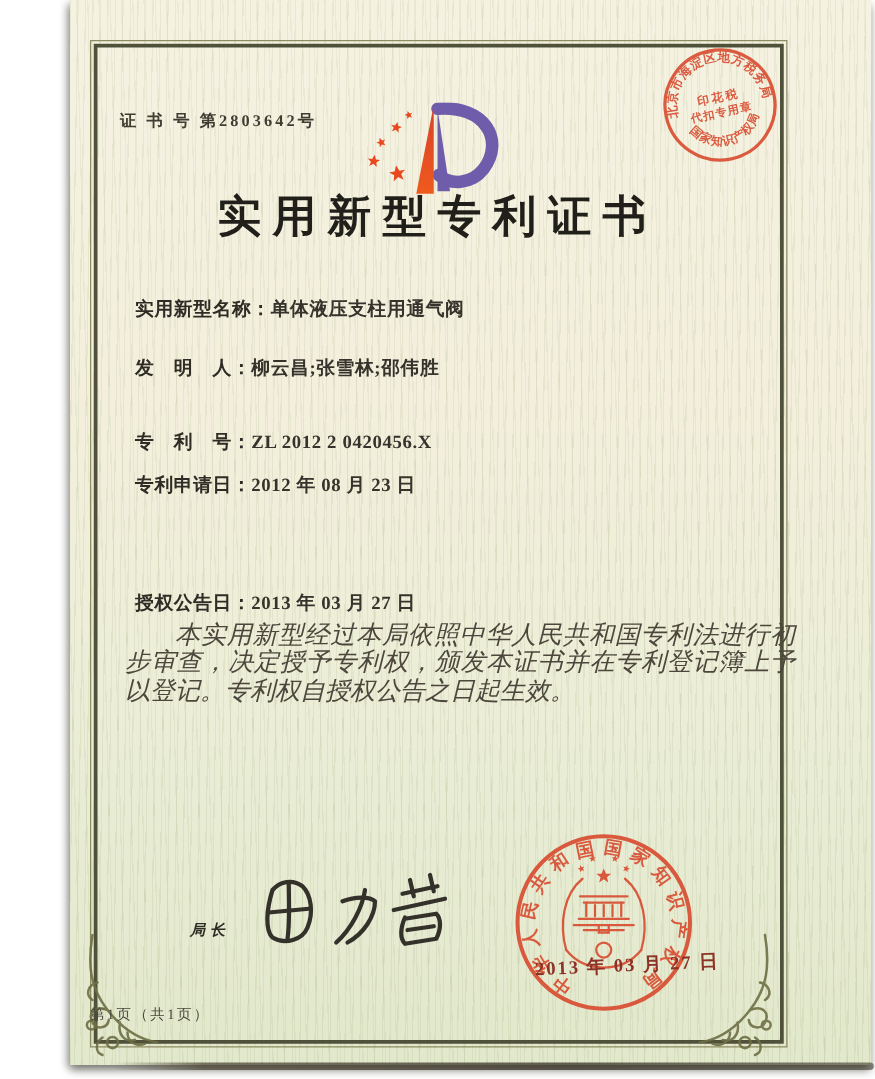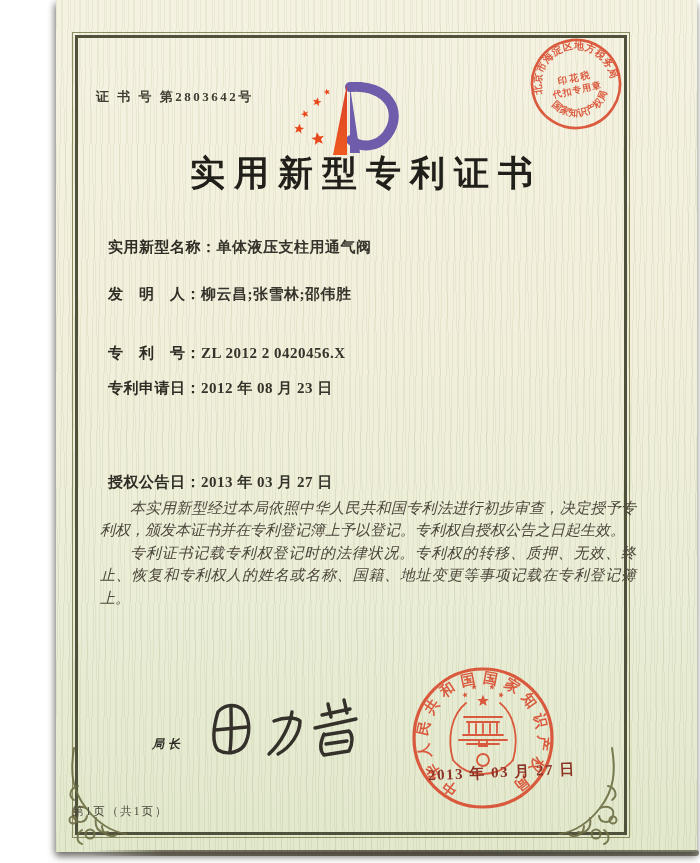--- a/index.html
+++ b/index.html
@@ -39,30 +39,29 @@
   
   .cert-number{
     position:absolute;left:40px;top:62px;z-index:3;
     font-size:13px;letter-spacing:2.5px;color:#3f3c32;font-weight:bold;margin-top:26px;
   }
   .logo{position:absolute;left:234px;top:82px;z-index:3;}
   .title{
     position:absolute;left:16px;top:150px;width:556px;z-index:3;
     text-align:center;font-size:35px;font-weight:bold;color:#211f1a;
     letter-spacing:9px;
-    margin-left:16px;
   }
   .field-row{
     position:absolute;left:52px;z-index:3;white-space:nowrap;
     font-size:15px;font-weight:bold;color:#2e2c25;letter-spacing:0.5px;
   }
   .field-row .value{font-weight:bold;color:#35332b;}
   .body-text{
     position:absolute;left:44px;top:497px;width:536px;z-index:3;
-    font-size:15px;line-height:22.4px;color:#4c463c;
+    font-size:20px;line-height:22.4px;color:#4c463c;
     font-style:italic;text-align:justify;
   }
   .body-text p{margin:0;text-indent:2em;}
   .director{
     position:absolute;left:96px;top:736px;z-index:3;
     font-size:12px;font-weight:bold;color:#2e2c25;letter-spacing:4px;font-style:italic;
   }
   .signature{position:absolute;left:142px;top:690px;z-index:4;}
   .page-footer{
     position:absolute;left:16px;top:804px;width:665px;z-index:3;text-align:left;
@@ -150,21 +149,20 @@
   </div>
   <div class="field-row" style="top:379px;">
     <span class="label">专利申请日：</span><span class="value">2012 年 08 月 23 日</span>
   </div>
   <div class="field-row" style="top:473px;">
     <span class="label">授权公告日：</span><span class="value">2013 年 03 月 27 日</span>
   </div>
 
   <div class="body-text">
     <p>本实用新型经过本局依照中华人民共和国专利法进行初步审查，决定授予专利权，颁发本证书并在专利登记簿上予以登记。专利权自授权公告之日起生效。</p>
-    <p>专利证书记载专利权登记时的法律状况。专利权的转移、质押、无效、终止、恢复和专利权人的姓名或名称、国籍、地址变更等事项记载在专利登记簿上。</p>
   </div>
 
   <div class="director">局长</div>
   <svg class="signature" width="200" height="92" viewBox="0 0 200 92">
     <g fill="none" stroke="#34302a" stroke-width="3.4" stroke-linecap="round" stroke-linejoin="round">
       <path d="M20,22 C15,38 14,54 20,60 C30,66 44,62 48,52 C53,40 51,26 44,19 C36,13 26,15 20,22"></path>
       <path d="M17,40 L49,37"></path>
       <path d="M33,17 C33,30 34,48 32,61"></path>
       <path d="M76,31 C86,27 98,27 102,31 C102,43 93,57 80,64"></path>
       <path d="M94,22 C92,36 83,53 71,64"></path>

